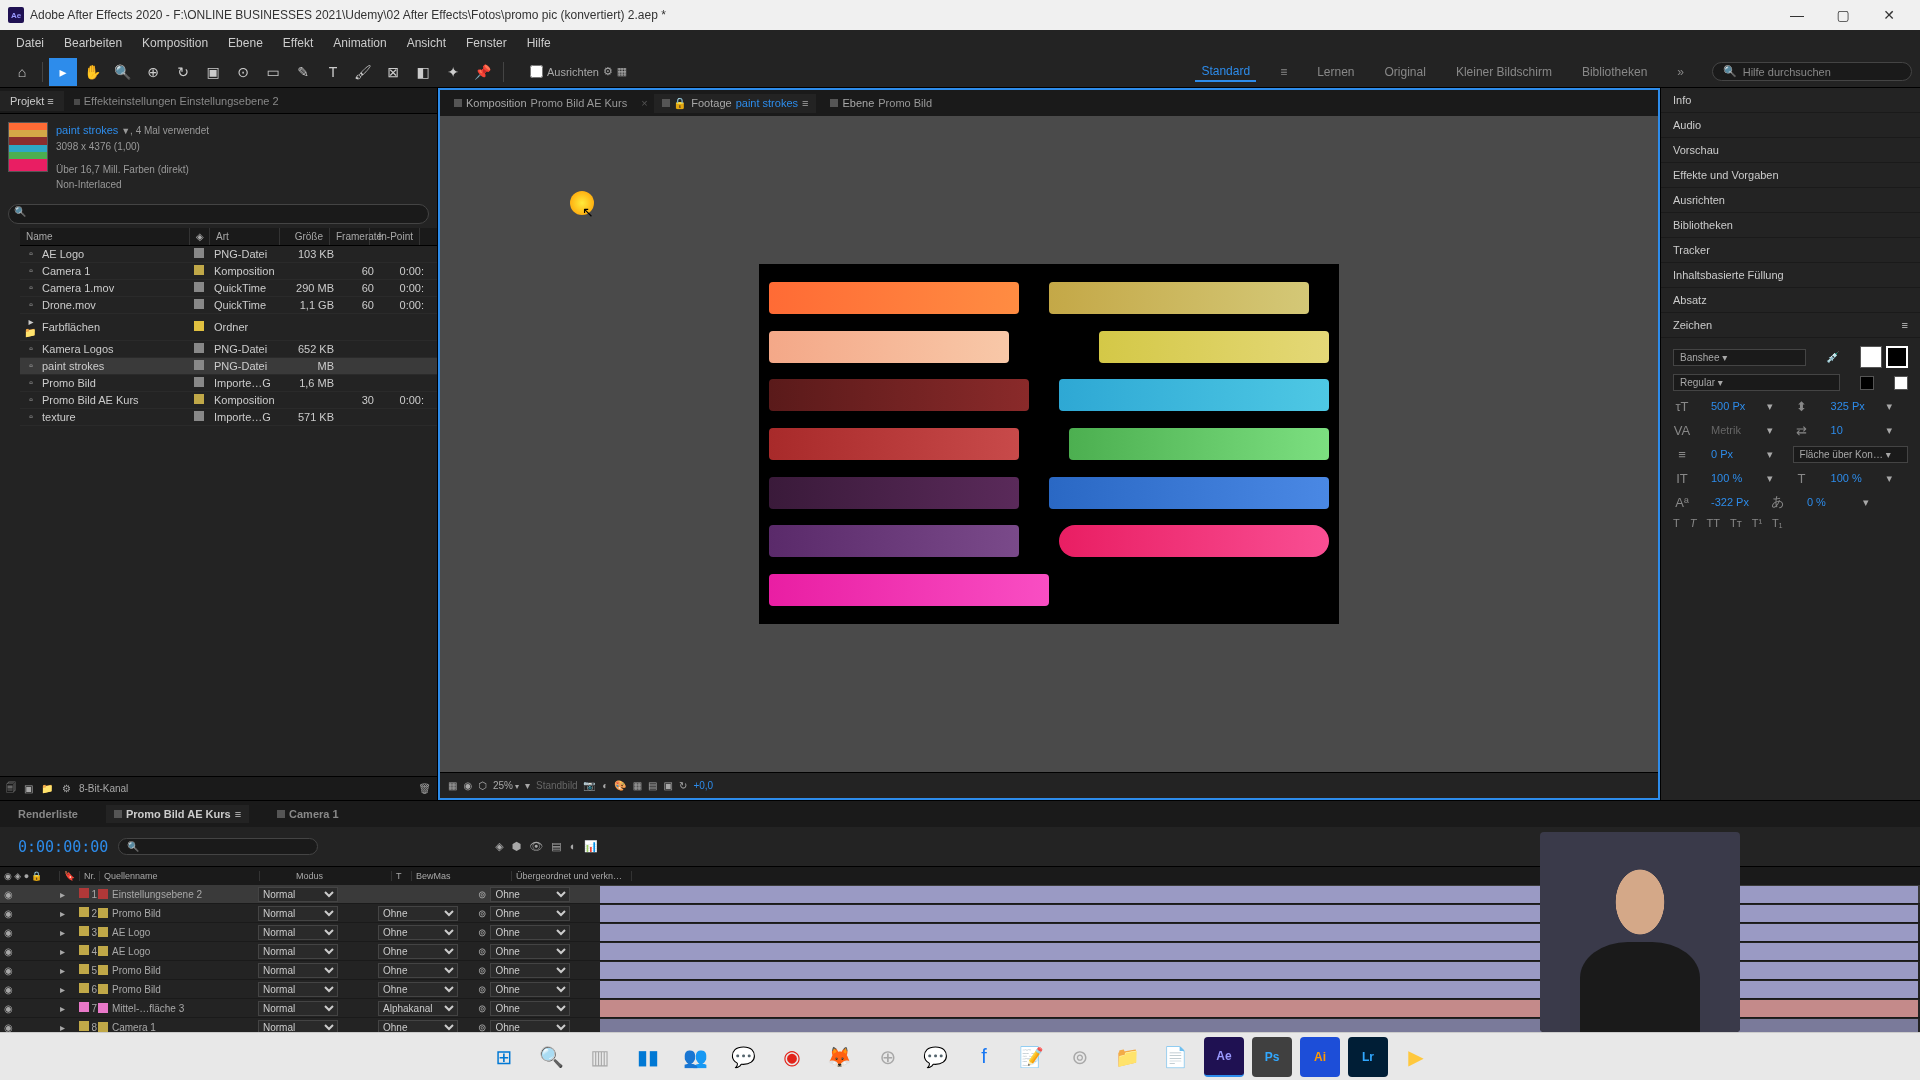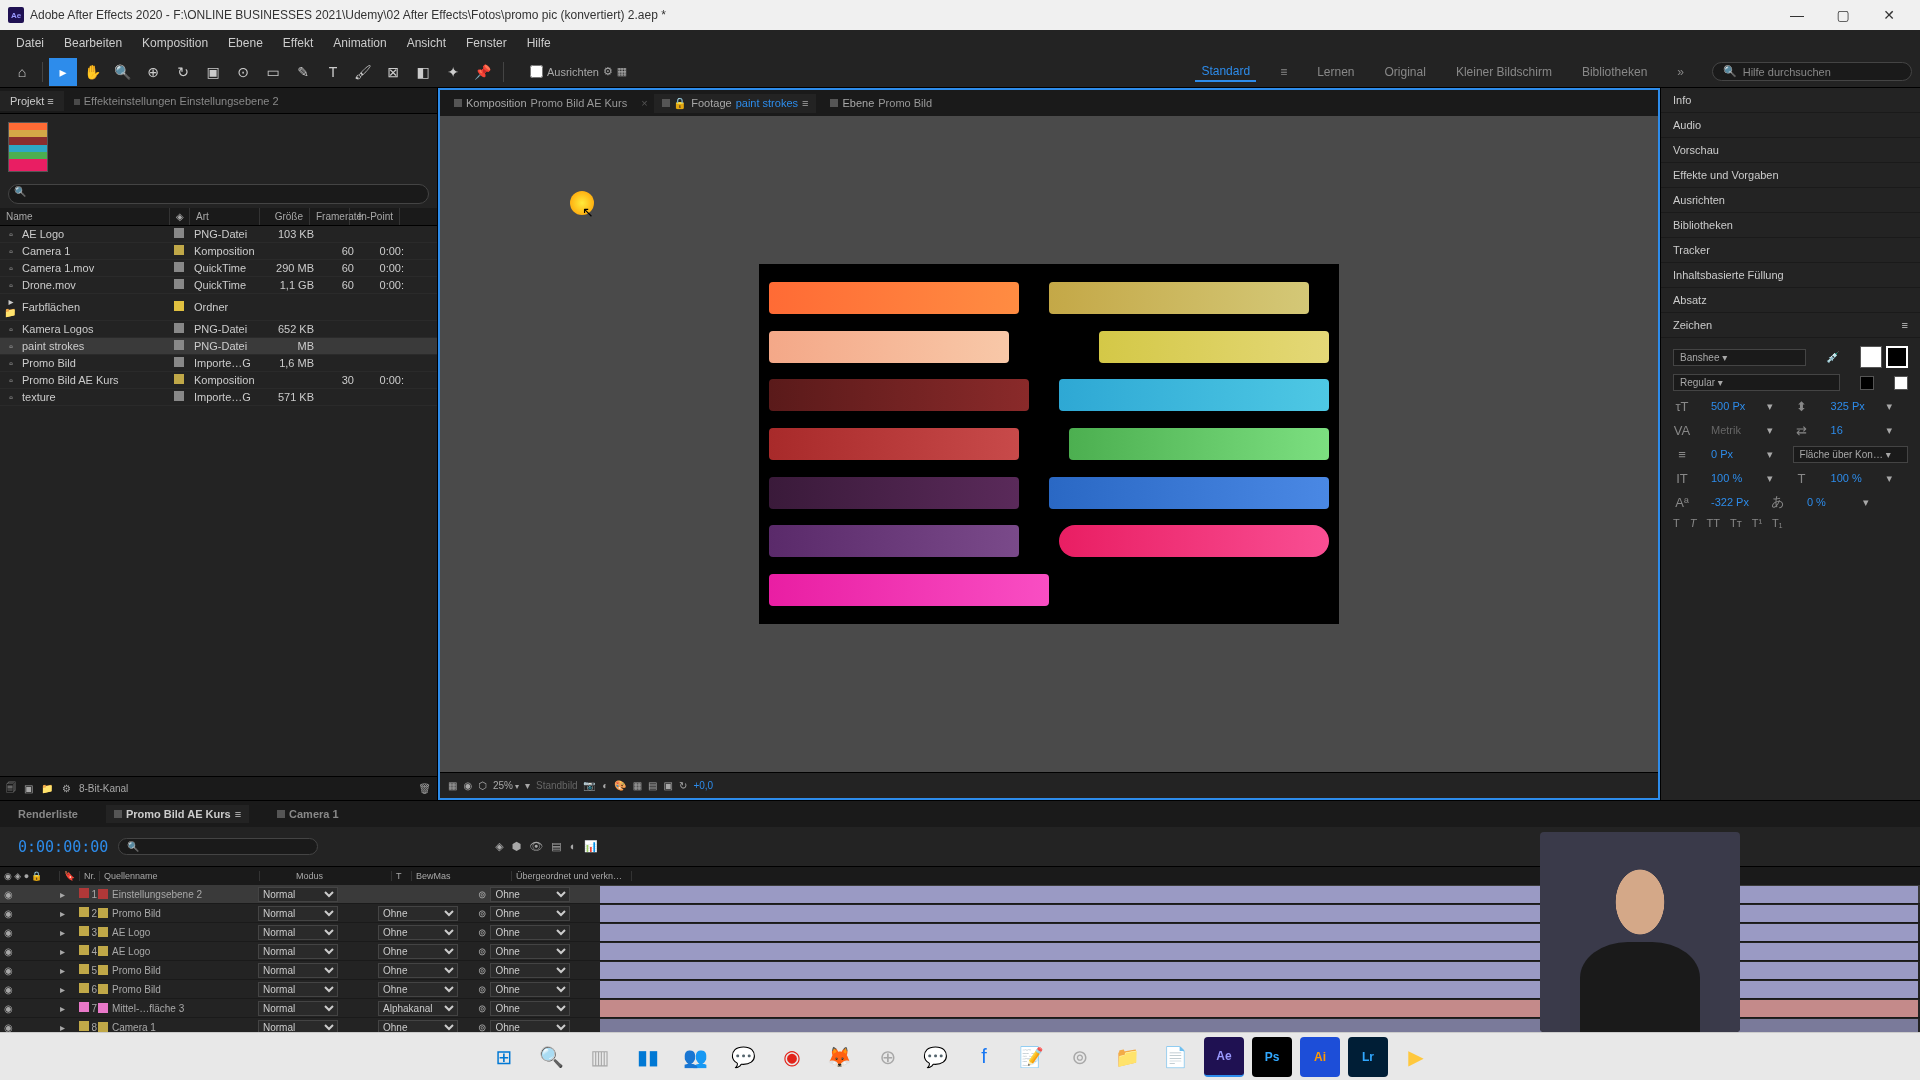--- a/index.html
+++ b/index.html
@@ -25,21 +25,21 @@
 .panel-tab.active { background:#232323; color:#ccc; }
 .panel-tab .dot { width:6px; height:6px; background:#4a4a4a; display:inline-block; margin-right:4px; }
 .project-info { padding:8px; display:flex; gap:8px; }
 .thumb { width:40px; height:50px; background:linear-gradient(#ff6b35 0%,#ff6b35 15%,#d4a847 15%,#d4a847 30%,#8b2e2e 30%,#8b2e2e 45%,#2ea8c4 45%,#2ea8c4 60%,#4caf50 60%,#4caf50 75%,#e91e63 75%); border:1px solid #555; }
 .proj-meta { font-size:10px; color:#999; line-height:1.5; }
 .proj-name { color:#2d8ceb; font-size:11px; }
 .search-row { padding:4px 8px; }
 .search-row input { width:100%; background:#1a1a1a; border:1px solid #444; border-radius:10px; padding:3px 20px; color:#ccc; font-size:11px; }
 .search-row { position:relative; }
 .search-row::before { content:"🔍"; position:absolute; left:14px; top:6px; font-size:10px; color:#888; }
-.proj-table { flex:1; overflow:auto; }
+.proj-table { flex:1; overflow:auto;padding-left:20px; }
 .proj-head { display:flex; background:#1a1a1a; border-bottom:1px solid #000; font-size:10px; }
 .proj-head div { padding:3px 6px; border-right:1px solid #333; }
 .proj-row { display:flex; align-items:center; padding:2px 4px; font-size:11px; color:#ccc; border-bottom:1px solid #2a2a2a; }
 .proj-row.sel { background:#3a3a3a; }
 .proj-row .label { width:10px; height:10px; margin-right:4px; }
 .proj-row .ico { width:14px; text-align:center; margin-right:4px; font-size:10px; }
 .c-name { width:170px; display:flex; align-items:center; }
 .c-lbl { width:20px; }
 .c-art { width:70px; }
 .c-size { width:50px; text-align:right; }
@@ -186,20 +186,26 @@
 
 <div class="main-area">
 
   <div class="left-panel">
     <div class="panel-tabs">
       <div class="panel-tab active"><span>Projekt</span> ≡</div>
       <div class="panel-tab"><span class="dot"></span><span>Effekteinstellungen  Einstellungsebene 2</span></div>
     </div>
     <div class="project-info">
       <div class="thumb"></div>
+      <div class="proj-meta">
+        <div><span class="proj-name">paint strokes</span> <span style="font-size:9px;">▼</span><span>, 4 Mal verwendet</span></div>
+        <div>3098 x 4376 (1,00)</div>
+        <div style="margin-top:8px;">Über 16,7 Mill. Farben (direkt)</div>
+        <div>Non-Interlaced</div>
+      </div>
     </div>
     <div class="search-row"><input type="text" style=""></div>
     <div class="proj-table">
       <div class="proj-head">
         <div class="c-name" style="position:relative;">Name</div>
         <div class="c-lbl">◈</div>
         <div class="c-art">Art</div>
         <div class="c-size">Größe</div>
         <div class="c-fps">Framerate</div>
         <div class="c-in">In-Point</div>
@@ -415,21 +421,21 @@
           <span>▾</span>
         <span class="char-ico">⬍</span>
         <span class="char-val">325 Px</span>
           <span>▾</span>
       </div>
       <div class="char-row">
         <span class="char-ico">VA</span>
         <span class="char-val" style="color:#666;">Metrik</span>
           <span>▾</span>
         <span class="char-ico">⇄</span>
-        <span class="char-val">16</span>
+        <span class="char-val">10</span>
           <span>▾</span>
       </div>
       <div class="char-row">
         <span class="char-ico">≡</span>
         <span class="char-val">0 Px</span>
           <span>▾</span>
         <div class="char-sel" style="flex:1;"><span>Fläche über Kon…</span> ▾</div>
       </div>
       <div class="char-row">
         <span class="char-ico">IT</span>
@@ -642,17 +648,17 @@
   <div class="task-btn" style="color:#e2231a;">◉</div>
   <div class="task-btn" style="color:#ff9500;">🦊</div>
   <div class="task-btn">⊕</div>
   <div class="task-btn" style="color:#a033ff;">💬</div>
   <div class="task-btn" style="color:#1877f2;">f</div>
   <div class="task-btn" style="color:#ffc83d;">📝</div>
   <div class="task-btn">⊚</div>
   <div class="task-btn" style="color:#ffc83d;">📁</div>
   <div class="task-btn">📄</div>
   <div class="task-btn active" style="background:#1f1152;color:#9a9aff;font-size:12px;font-weight:bold;">Ae</div>
-  <div class="task-btn" style="background:#000000;color:#31a8ff;font-size:12px;font-weight:bold;">Ps</div>
+  <div class="task-btn" style="background:#404040;color:#31a8ff;font-size:12px;font-weight:bold;">Ps</div>
   <div class="task-btn" style="background:#1d4ed8;color:#ff9a00;font-size:12px;font-weight:bold;">Ai</div>
   <div class="task-btn" style="background:#001e36;color:#31a8ff;font-size:12px;font-weight:bold;">Lr</div>
   <div class="task-btn" style="color:#ffc83d;">▶</div>
 </div>
 
 </body></html>

